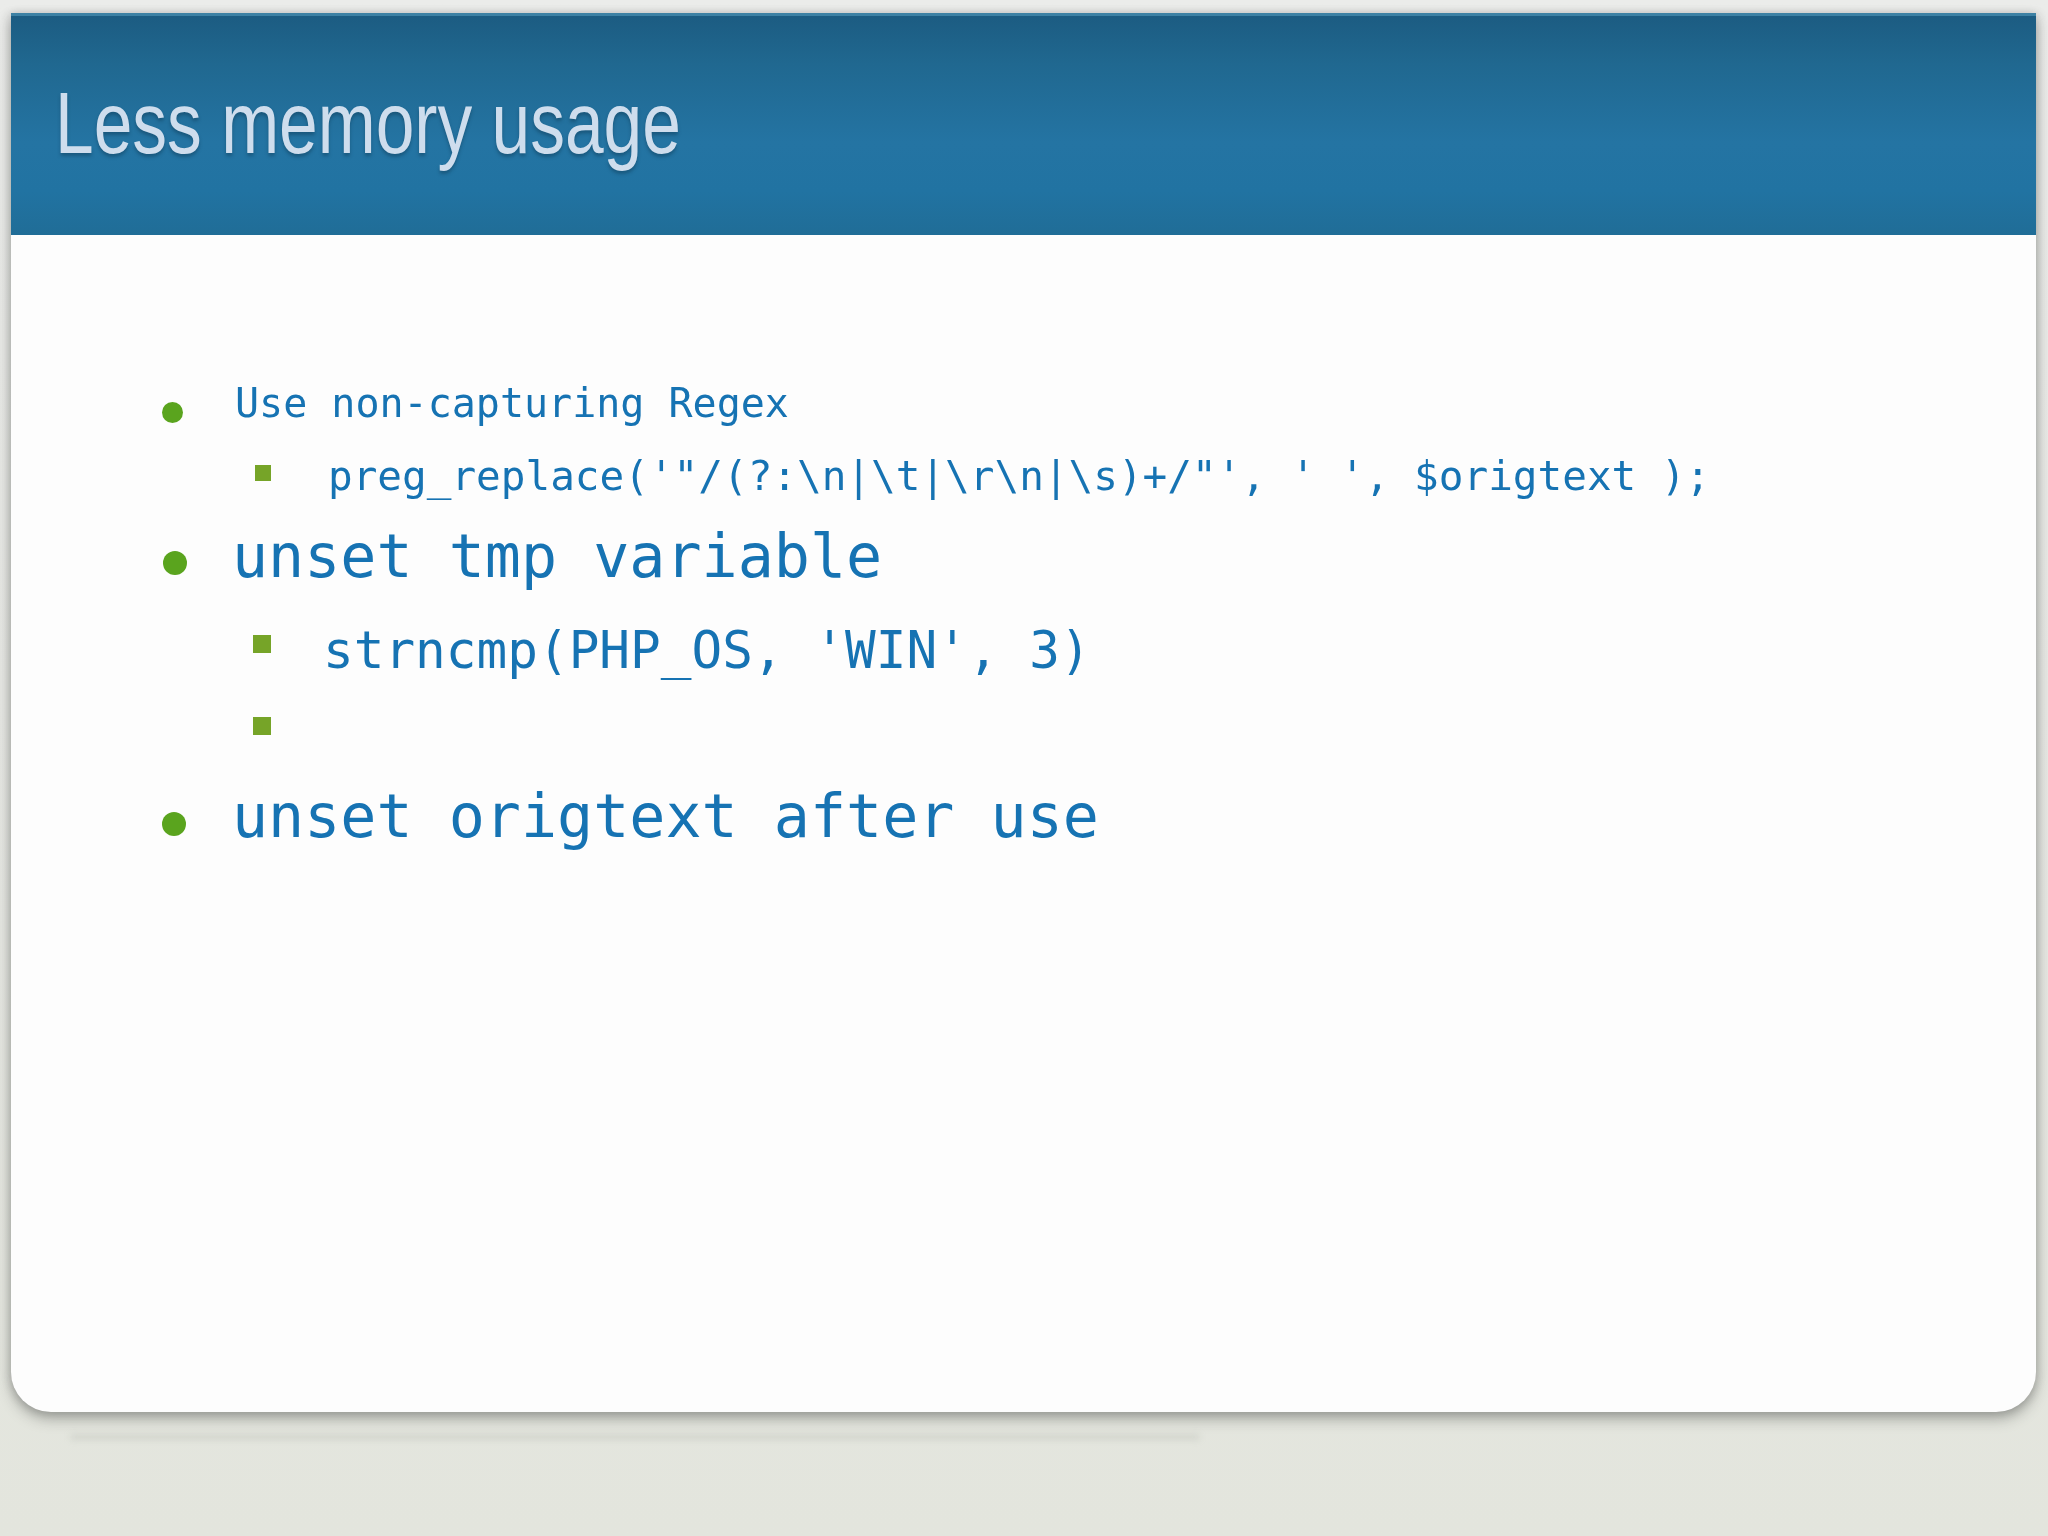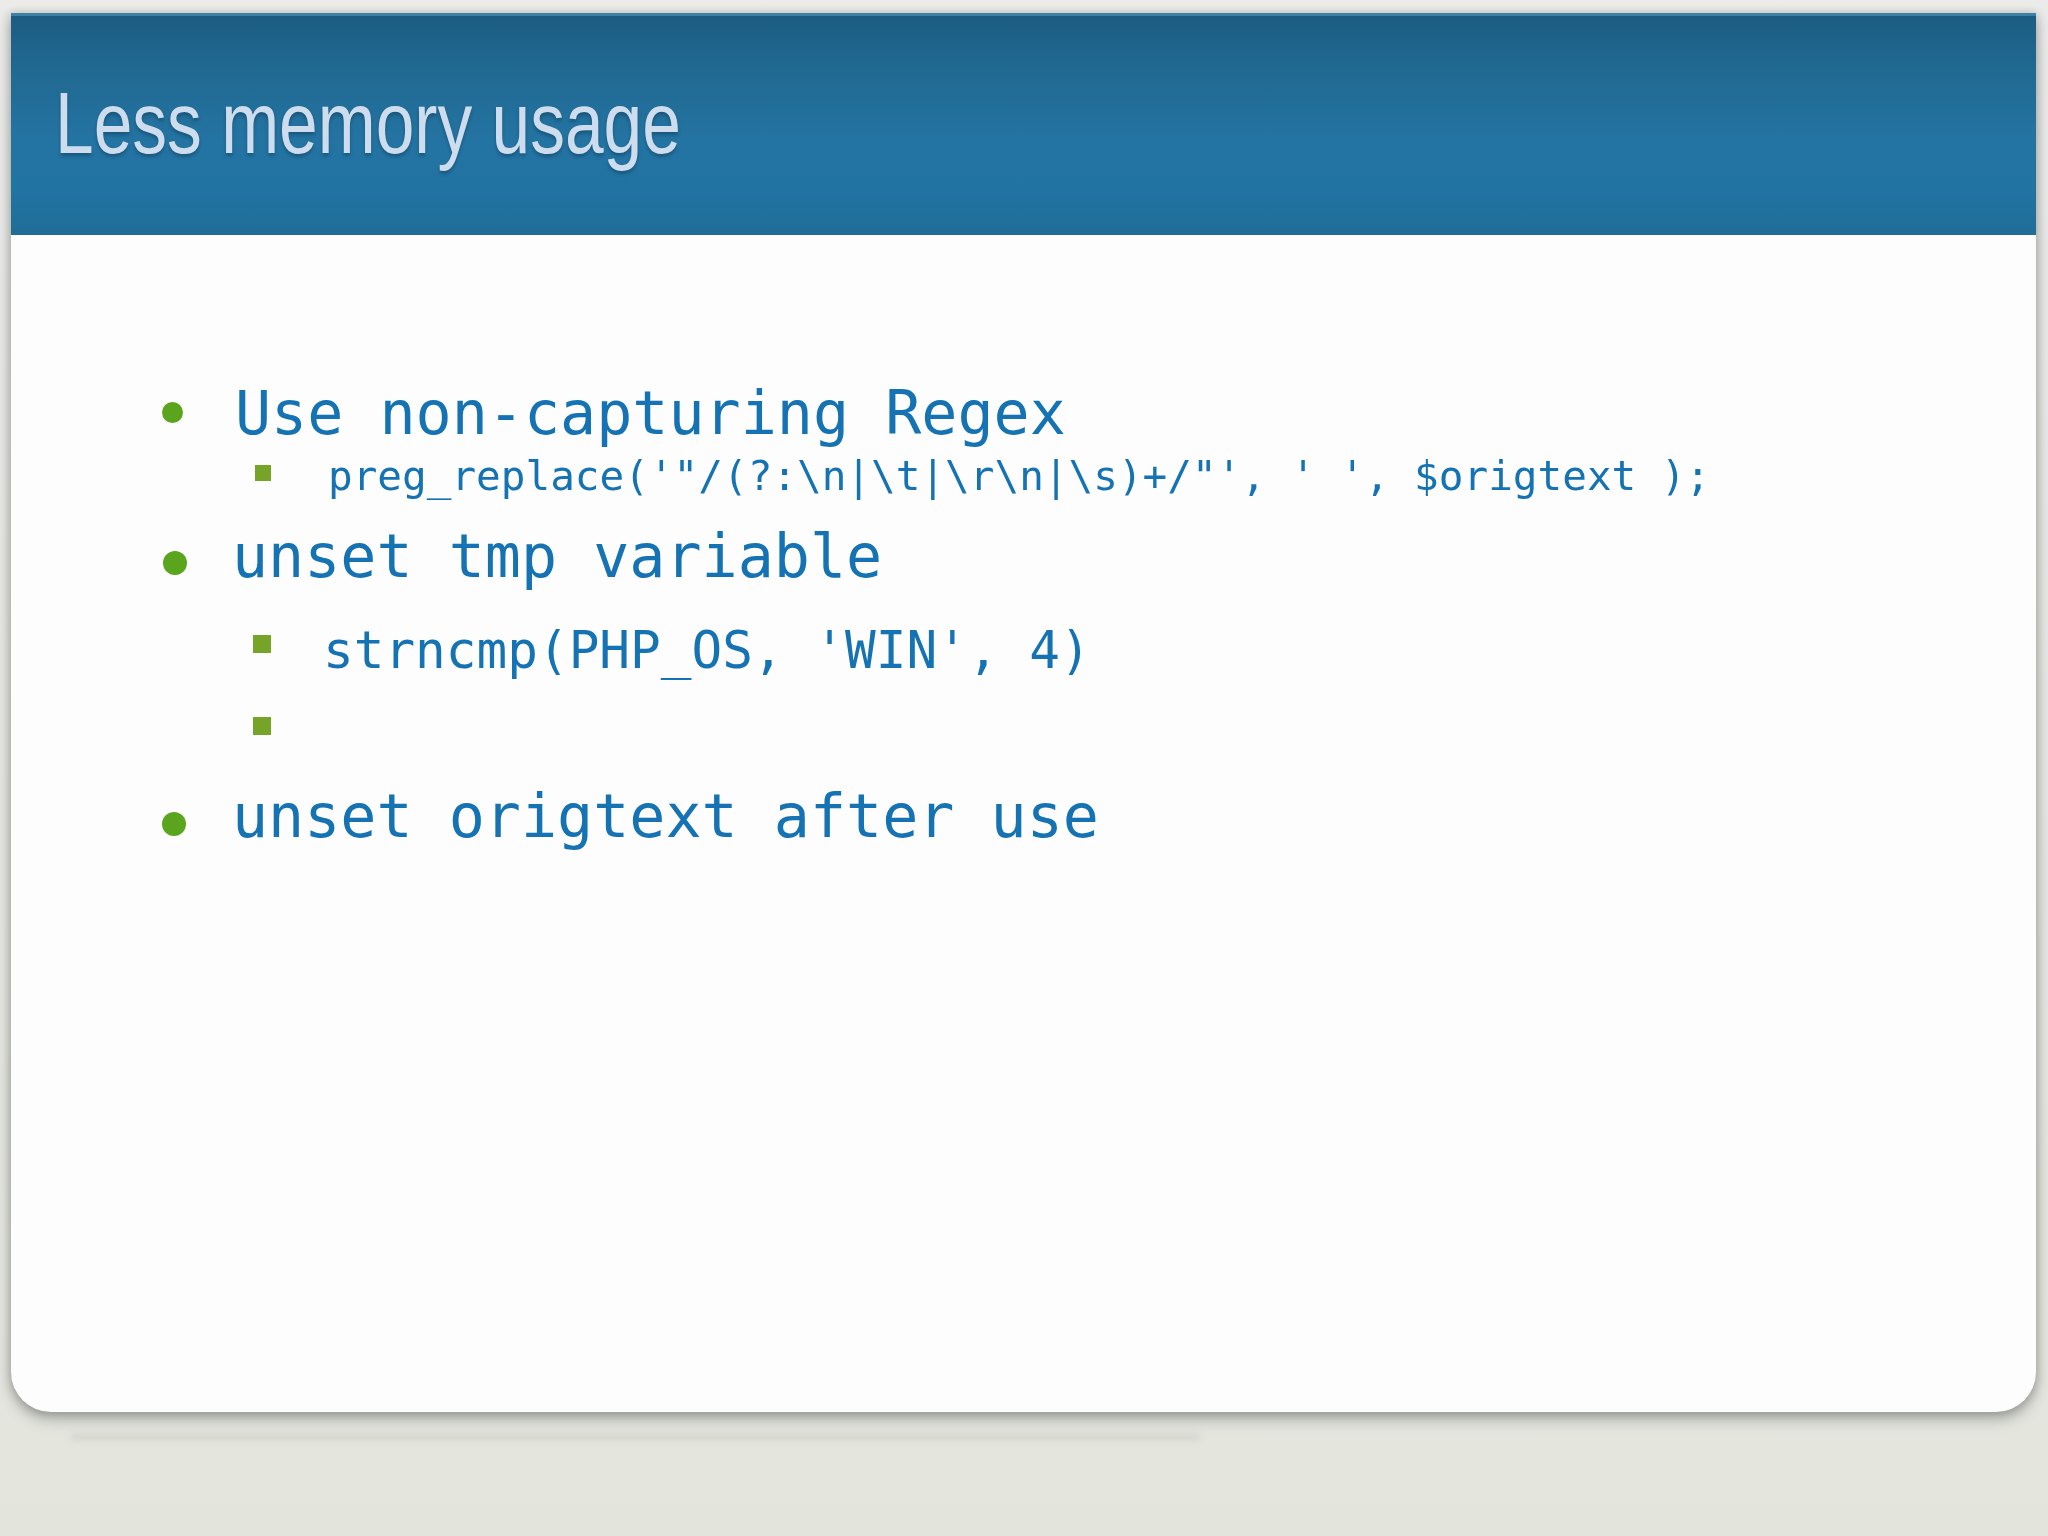--- a/index.html
+++ b/index.html
@@ -94,30 +94,30 @@
 
   <div class="slide">
 
     <header class="slide-header">
       <h1 class="slide-title">Less memory usage</h1>
     </header>
 
     <div class="slide-body">
 
       <span class="dot" style="left:151px; top:167px; width:21px; height:21px"></span>
-      <p class="line" style="left:224px; top:148px; font-size:60px">Use non-capturing Regex</p>
+      <p class="line" style="left:224px; top:148px; font-size:40px">Use non-capturing Regex</p>
 
       <span class="sq" style="left:244px; top:230px; width:16px; height:16px"></span>
       <p class="line" style="left:317px; top:221px; font-size:41px">preg_replace('"/(?:\n|\t|\r\n|\s)+/"', ' ', $origtext );</p>
 
       <span class="dot" style="left:152px; top:316px; width:24px; height:24px"></span>
       <p class="line" style="left:221px; top:291px; font-size:60px">unset tmp variable</p>
 
       <span class="sq" style="left:242px; top:400px; width:18px; height:18px"></span>
-      <p class="line" style="left:312px; top:390px; font-size:51px">strncmp(PHP_OS, 'WIN', 4)</p>
+      <p class="line" style="left:312px; top:390px; font-size:51px">strncmp(PHP_OS, 'WIN', 3)</p>
 
       <span class="sq" style="left:242px; top:482px; width:18px; height:18px"></span>
 
       <span class="dot" style="left:151px; top:577px; width:24px; height:24px"></span>
       <p class="line" style="left:221px; top:551px; font-size:60px">unset origtext after use</p>
 
     </div>
   </div>
 
   <div class="floor-streak"></div>

